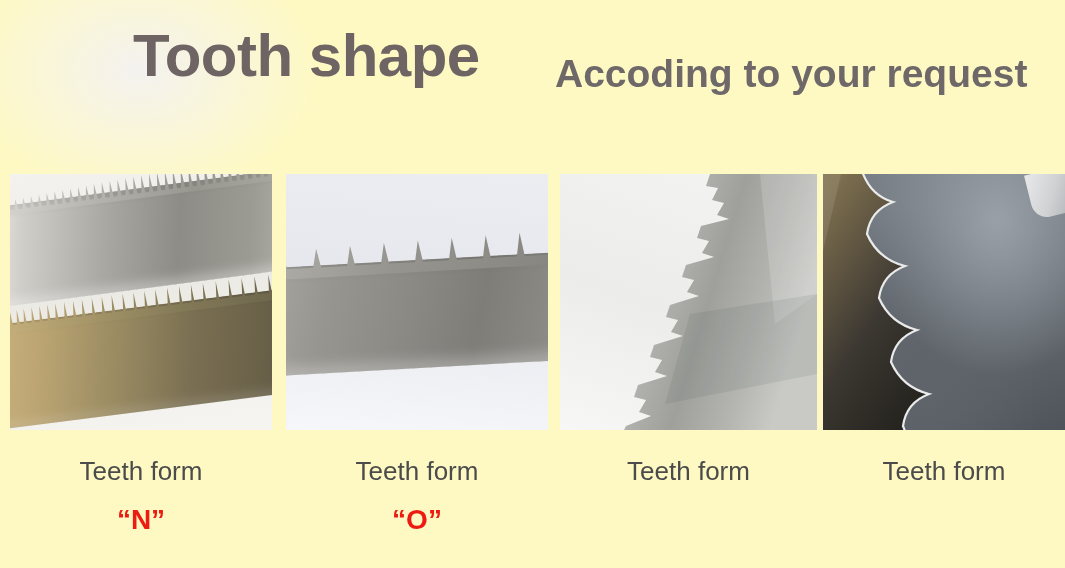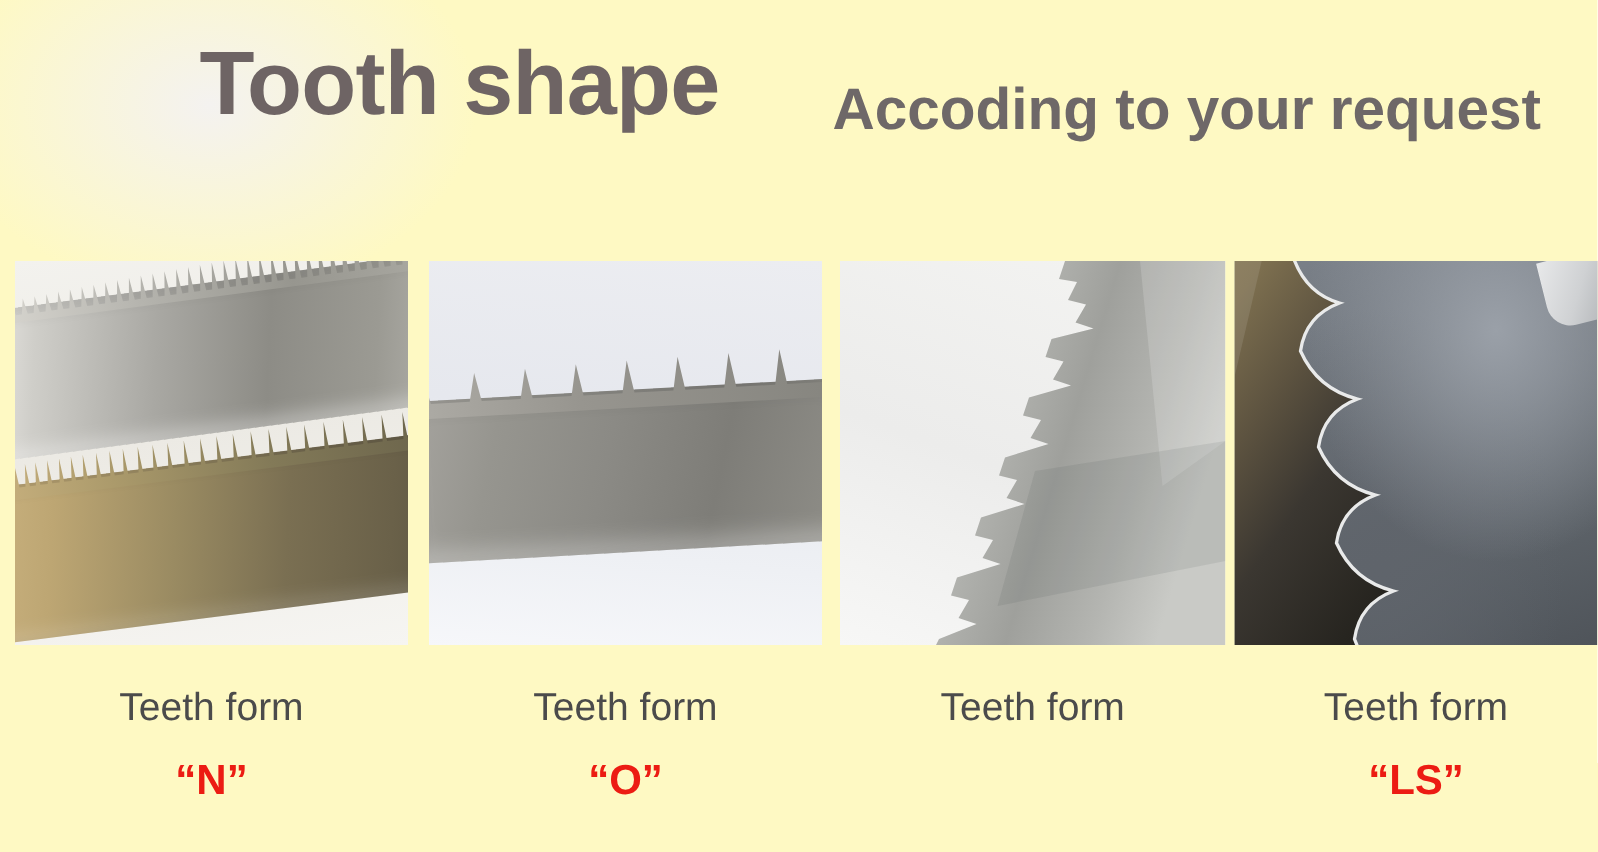--- a/index.html
+++ b/index.html
@@ -383,16 +383,15 @@
     </div>
     <div class="caption caption-2">
       <div class="cap-label">Teeth form</div>
       <div class="cap-code">“O”</div>
     </div>
     <div class="caption caption-3">
       <div class="cap-label">Teeth form</div>
     </div>
     <div class="caption caption-4">
       <div class="cap-label">Teeth form</div>
-      <div class="cap-code">“LS”</div>
     </div>
   </div>
 </div>
 
 </body></html>

